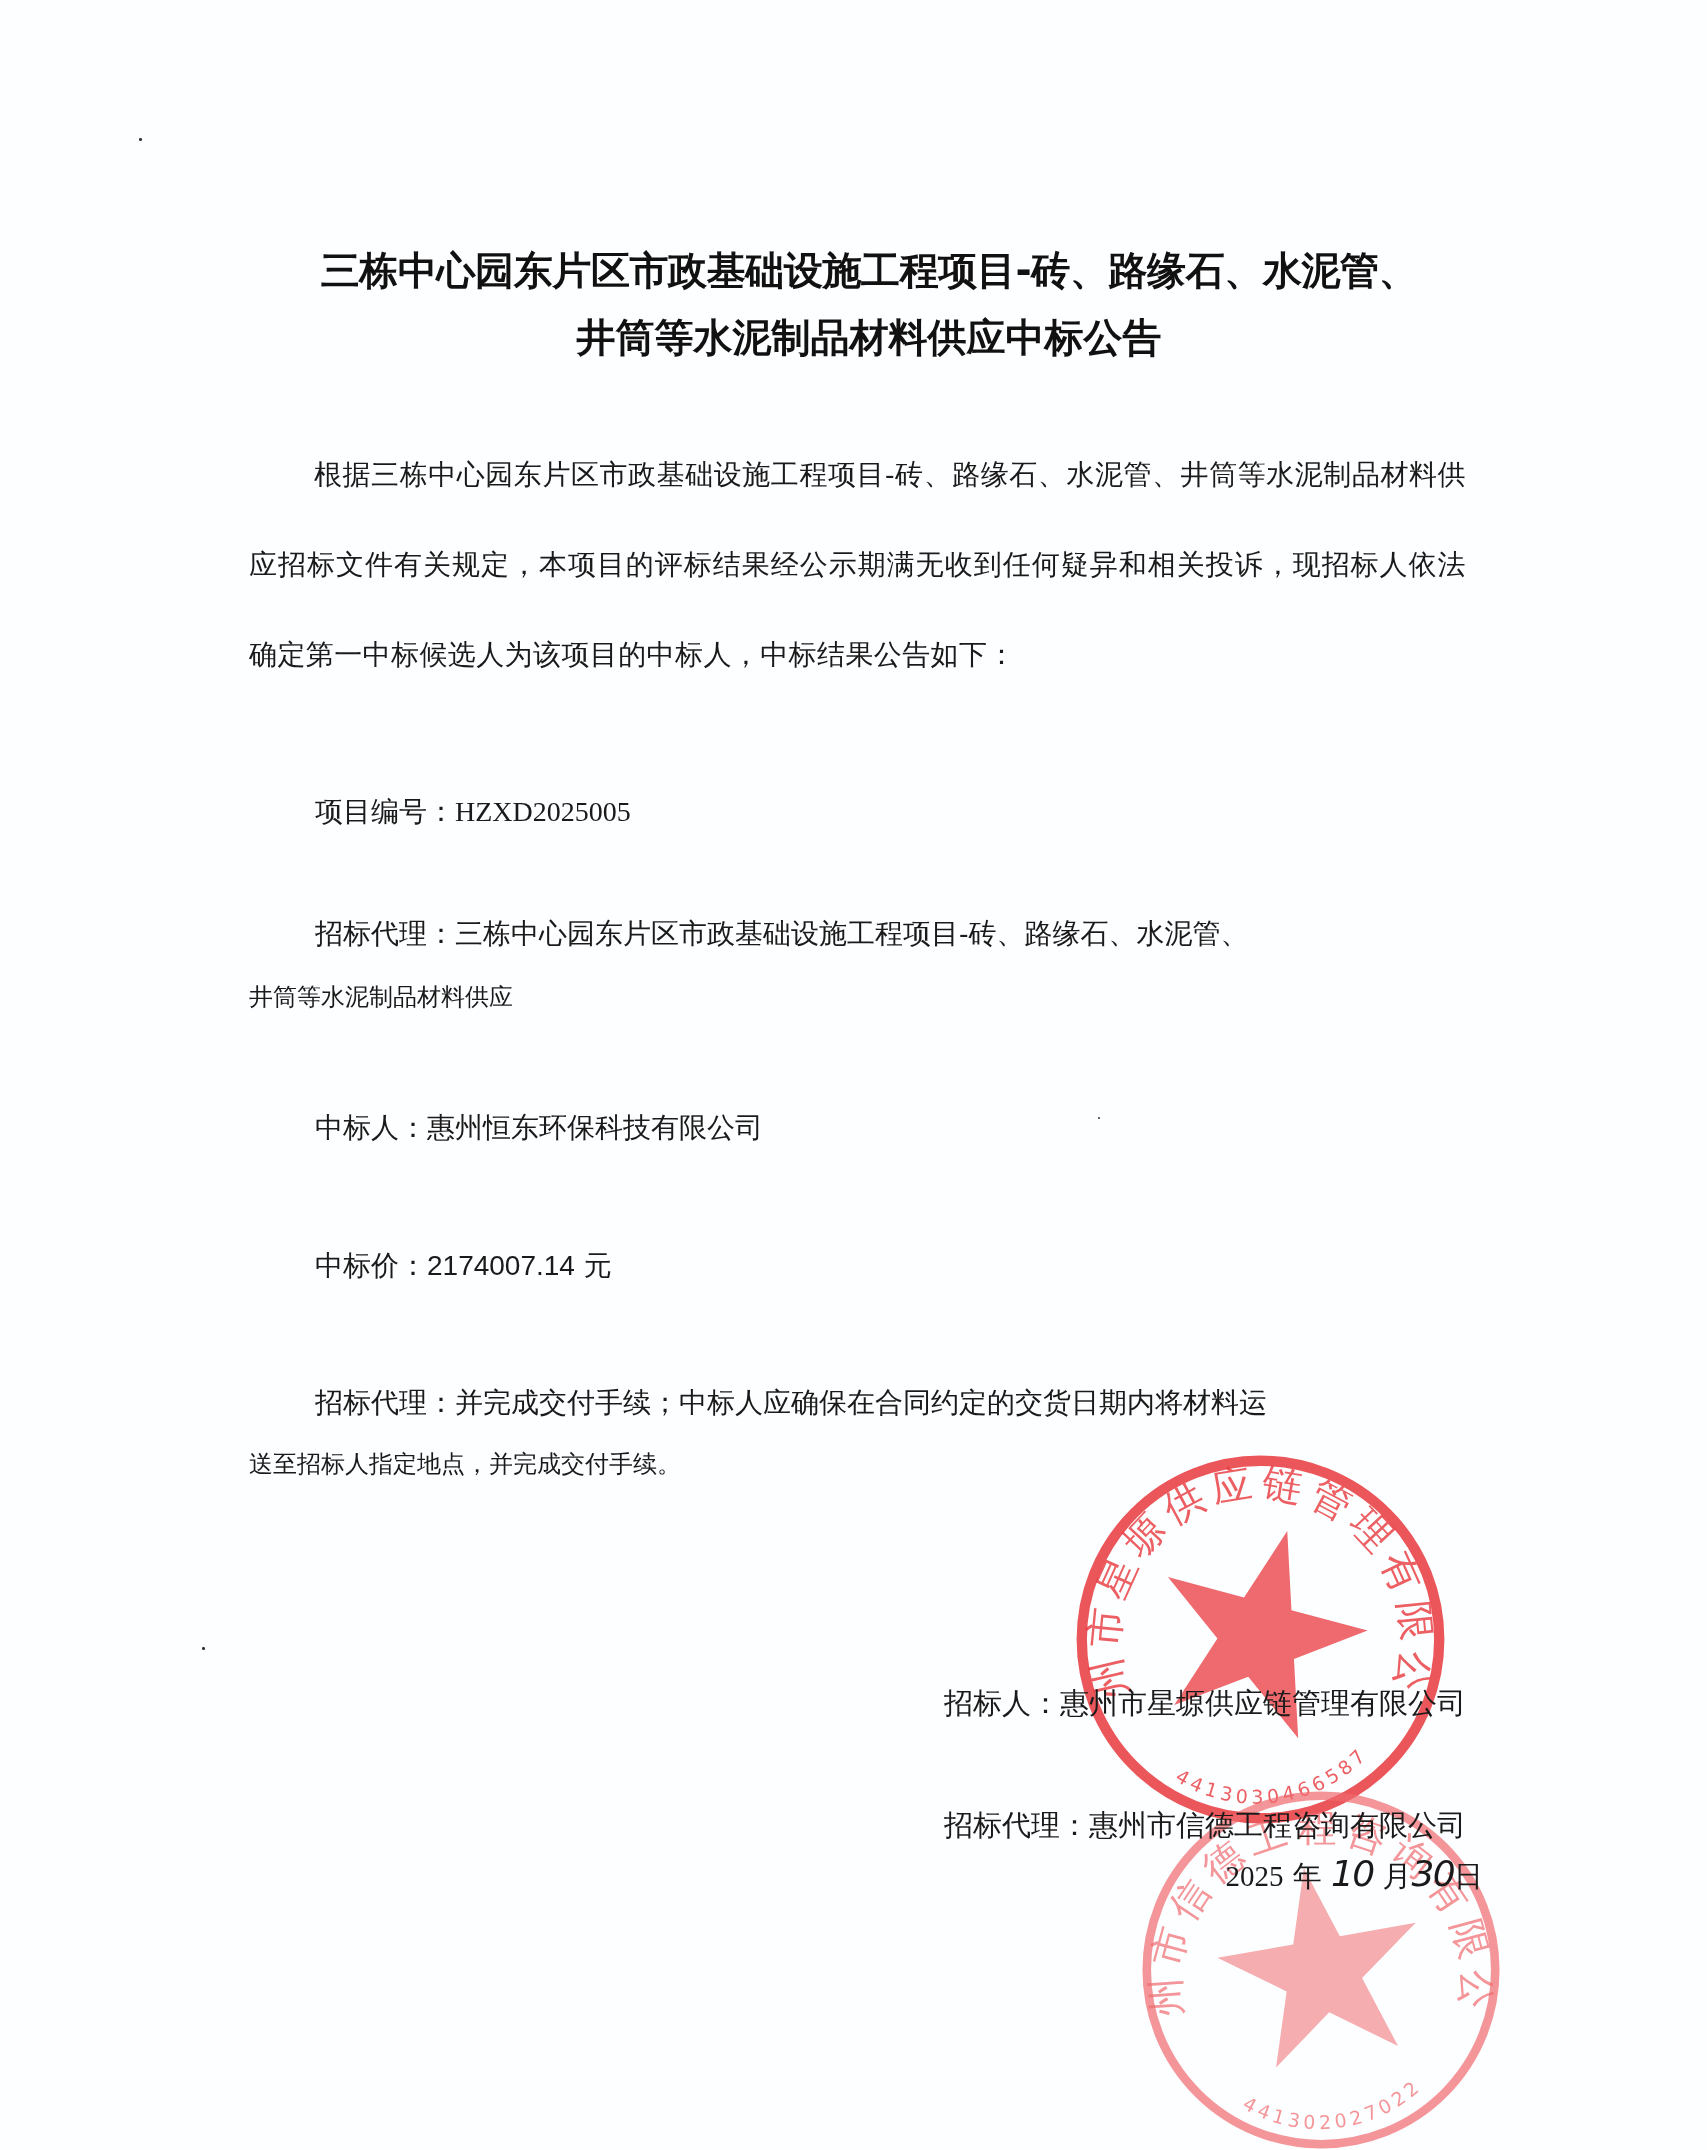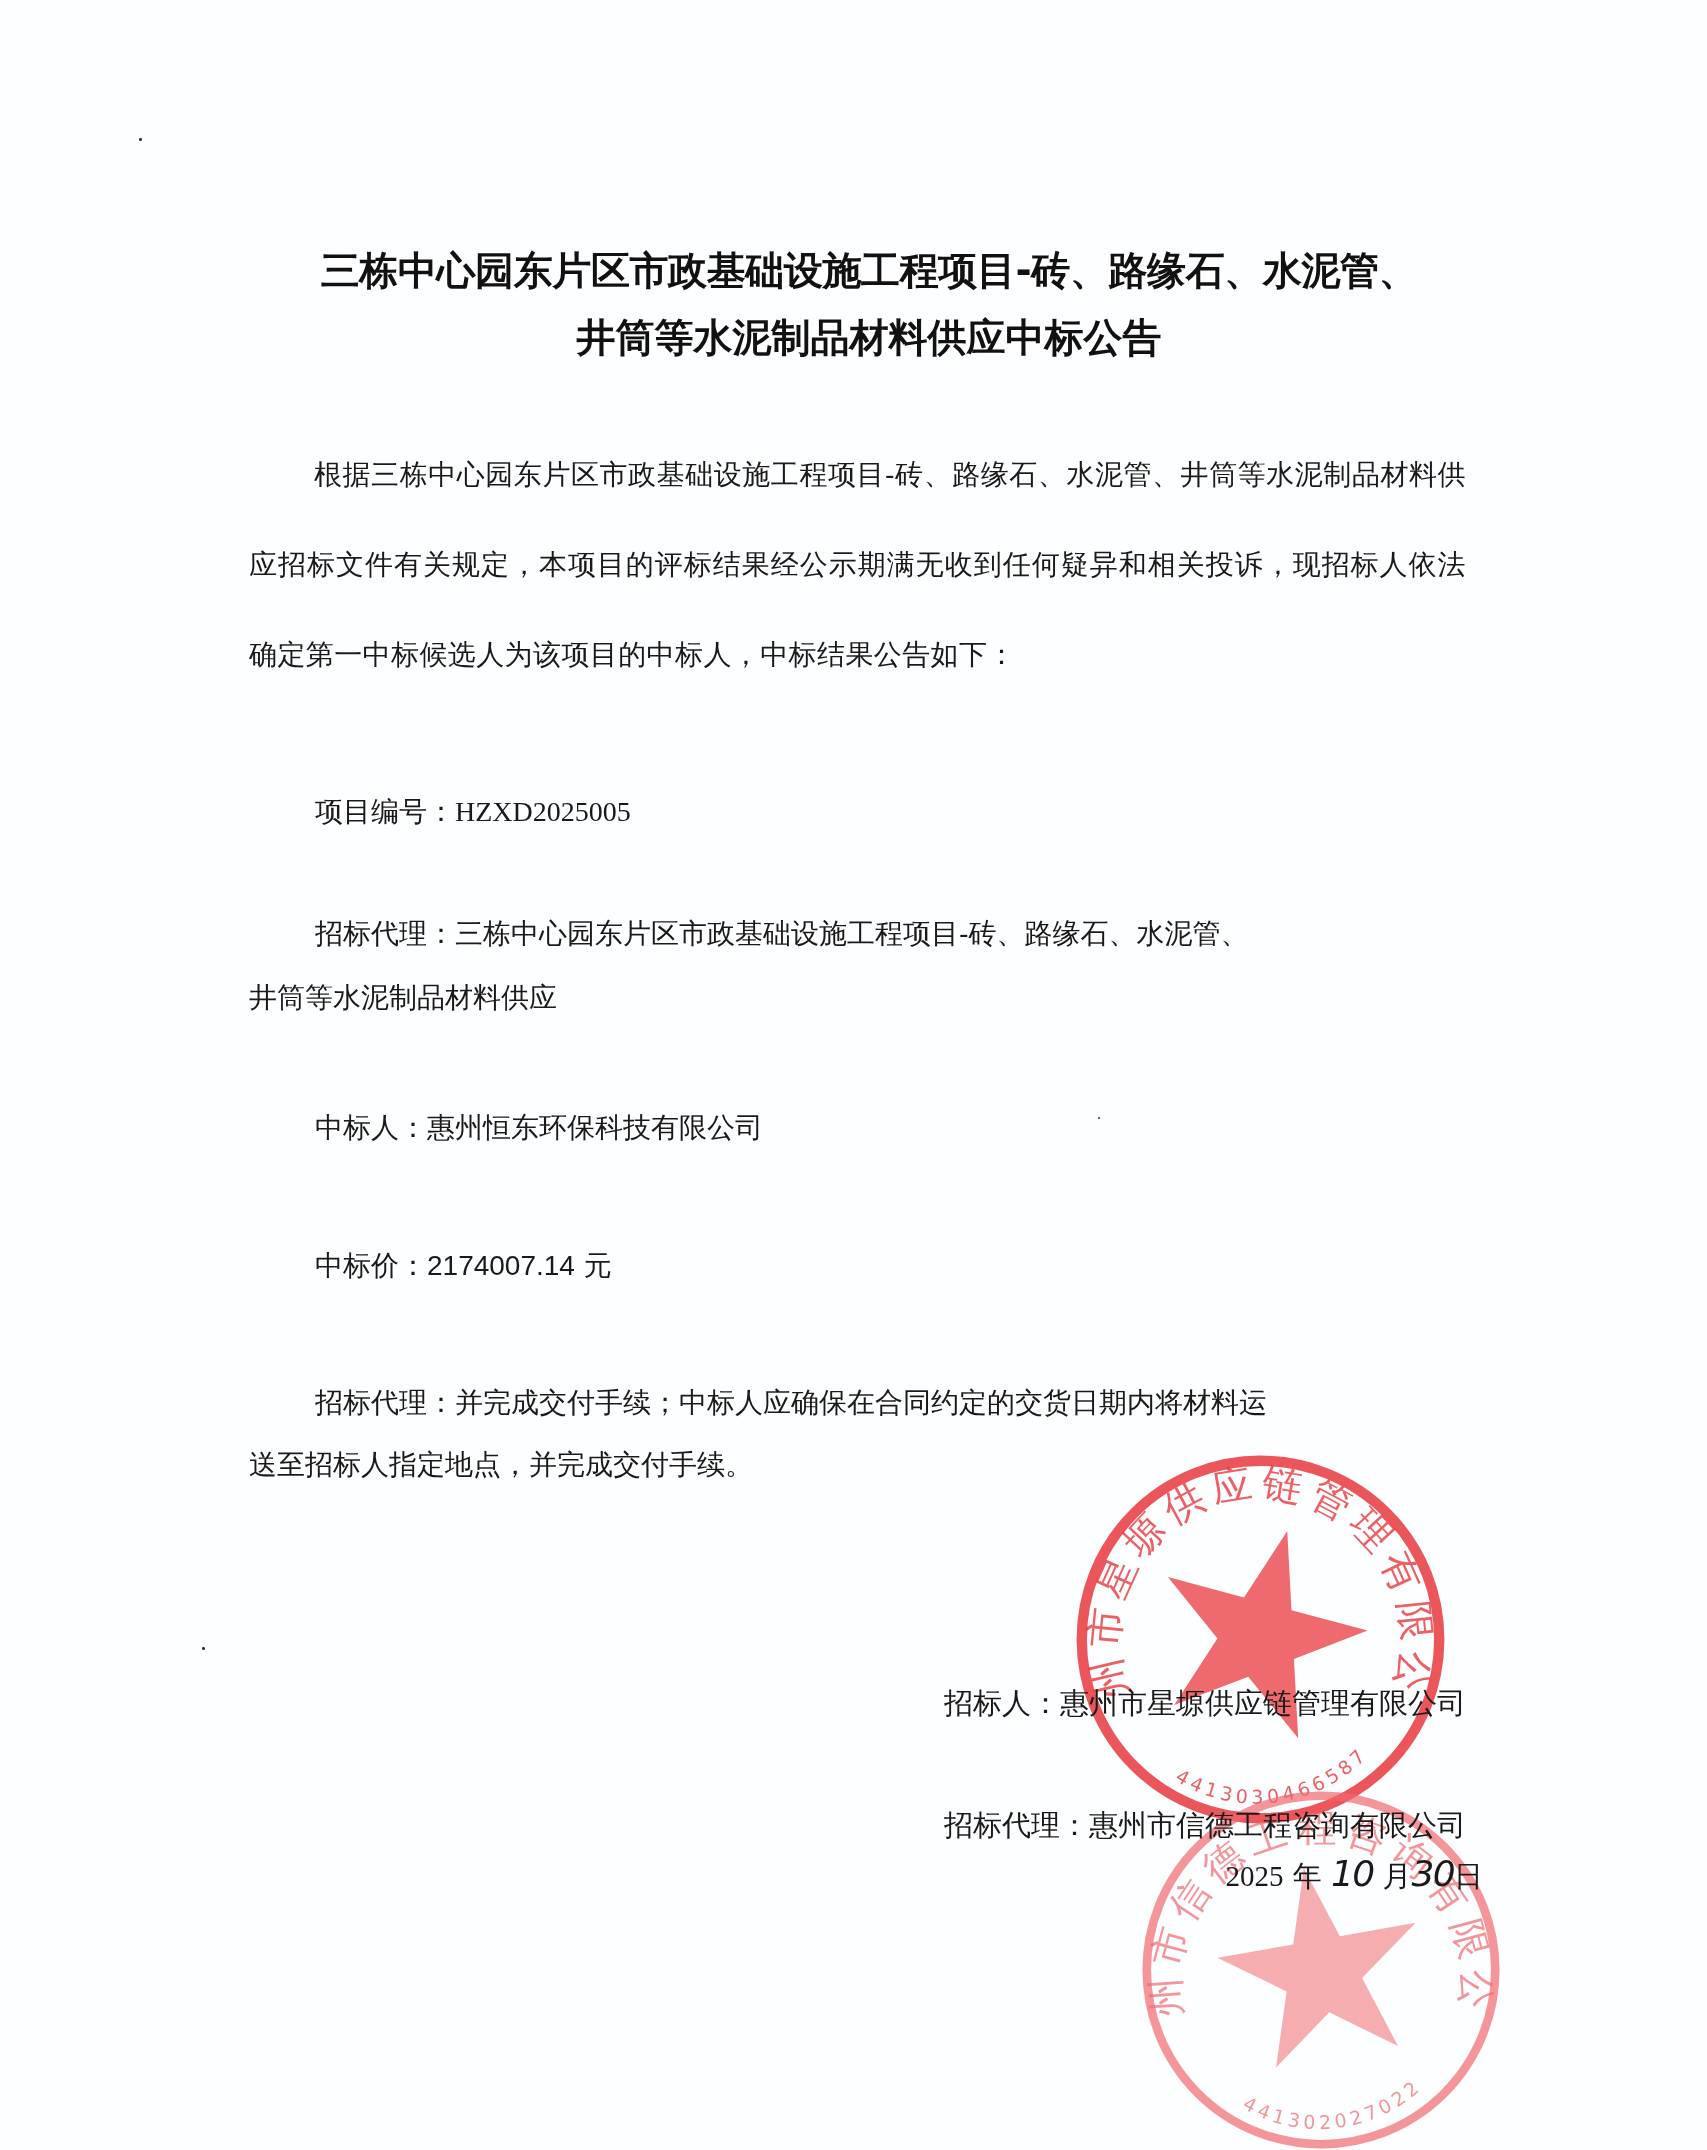--- a/index.html
+++ b/index.html
@@ -18,21 +18,21 @@
   }
   .t1 { top: 243px; letter-spacing: -0.4px; }
   .t2 { top: 310px; }
   .para {
     position: absolute; left: 249px; width: 1217px;
     font-size: 28px; line-height: 90px; text-align: justify;
     letter-spacing: 0.4px;
   }
   .indent { text-indent: 65px; }
   .line { position: absolute; left: 315px; font-size: 28px; line-height: 57px; white-space: nowrap; }
-  .cont { position: absolute; left: 249px; font-size: 28px; line-height: 43px; white-space: nowrap; }
+  .cont { position: absolute; left: 249px; font-size: 24px; line-height: 43px; white-space: nowrap; }
   .sign { position: absolute; right: 241px; font-size: 29px; line-height: 43px; white-space: nowrap; text-align: right; }
   .hand { font-family: "DejaVu Sans", sans-serif; font-style: italic; font-size: 36px; letter-spacing: -1.7px; }
   .seal { position: absolute; pointer-events: none; }
   .mark { position: absolute; background: #333; border-radius: 50%; }
 </style>
 </head>
 <body>
 
 <div>
 

